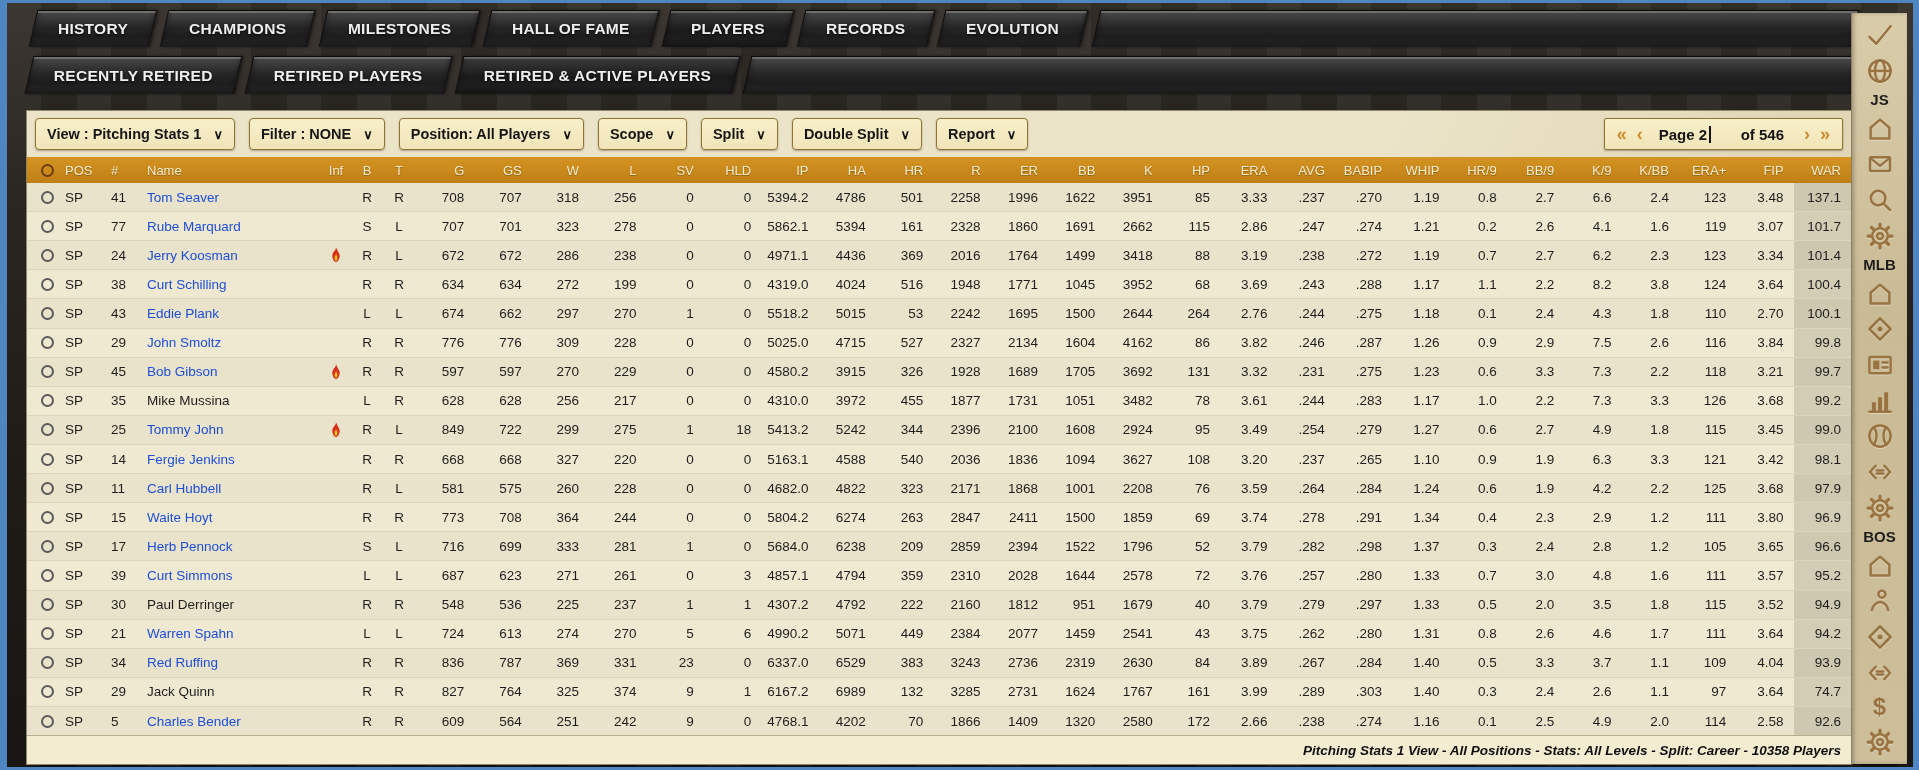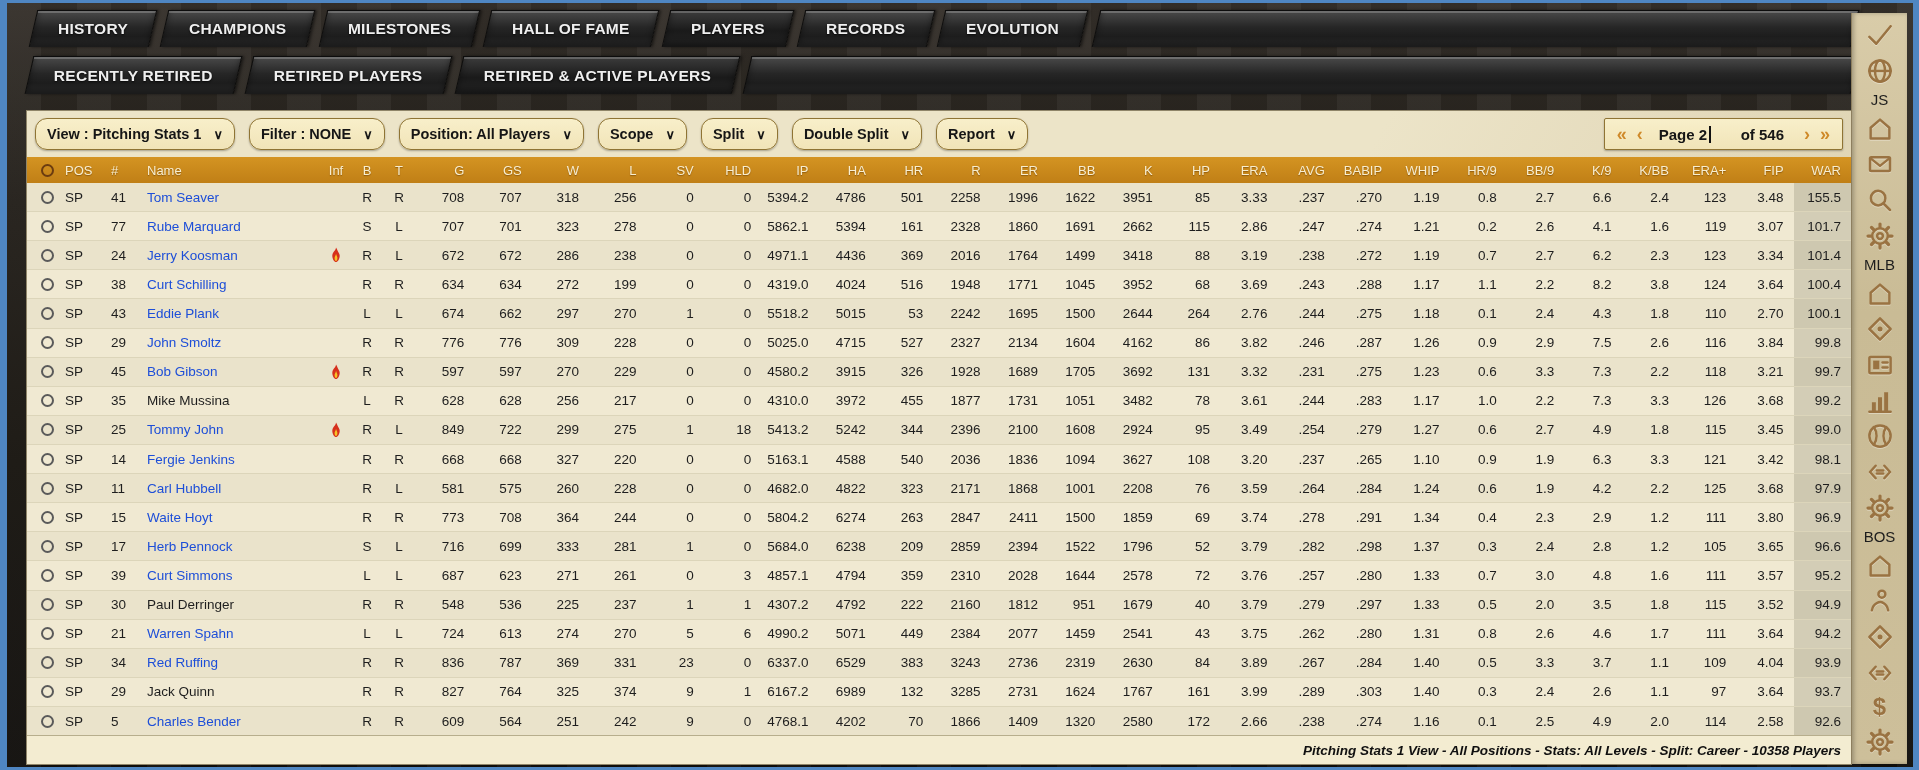--- a/index.html
+++ b/index.html
@@ -26,21 +26,21 @@
   }
   .tab span{transform:skewX(13deg);color:#efefef;font-weight:bold;font-size:15.5px;letter-spacing:.3px;white-space:nowrap;
     text-shadow:0 1px 2px rgba(0,0,0,.8);}
   .tab.active{background:linear-gradient(180deg,#3c3c3c 0%,#1a1a1a 55%,#242424 100%);}
   .tab-filler{flex:1;margin-right:-6px;}
   
   .content{position:absolute;left:20px;right:62px;top:108px;bottom:3px;
     background:linear-gradient(120deg,#ece4c8 0%,#ece4c8 62%,#e3d9ba 78%,#d9cda9 100%);
     box-shadow:0 0 0 1px #8f8569;}
   .toolbar{position:absolute;top:0;left:0;right:0;height:46px;display:flex;align-items:center;gap:14px;padding:0 8px;box-sizing:border-box;}
-  .dd{background:linear-gradient(#f8efca,#f1e4b8);border:1px solid #8f7434;border-radius:12px;height:30px;
+  .dd{background:linear-gradient(#f8efca,#f1e4b8);border:1px solid #8f7434;border-radius:4px;height:30px;
     display:flex;align-items:center;gap:12px;padding:0 11px;font-weight:bold;font-size:14.5px;color:#161616;
     box-shadow:0 1px 2px rgba(0,0,0,.3);white-space:nowrap;cursor:pointer;}
   .dd .arrow{font-size:13px;}
   .pagination{margin-left:auto;background:linear-gradient(#f8efca,#f1e4b8);border:1px solid #8f7434;border-radius:2px;
     height:30px;display:flex;align-items:center;gap:10px;padding:0 12px;font-weight:bold;font-size:15px;color:#161616;
     box-shadow:0 1px 2px rgba(0,0,0,.3);}
   .pg-btn{color:#cf8a2a;font-weight:bold;font-size:18px;cursor:pointer;line-height:1;}
   .pg-page{display:flex;align-items:center;margin:0 6px;justify-content:flex-end;}
   .caret{width:1.5px;height:17px;background:#111;margin-left:2px;}
   .pg-of{margin:0 10px 0 14px;}
@@ -71,21 +71,21 @@
     display:flex;align-items:center;justify-content:flex-end;padding-right:10px;
     font-weight:bold;font-size:13.5px;color:#101010;font-style:italic;}
   
   .sidebar{position:absolute;top:10px;bottom:3px;right:6px;width:56px;
     background:linear-gradient(180deg,#d9cca9 0%,#c9bb95 40%,#cdbf9a 100%);
     border-left:1px solid #8d7f5f;box-shadow:inset 2px 0 4px rgba(0,0,0,.25);
     display:flex;flex-direction:column;align-items:center;justify-content:space-between;padding:7px 0;box-sizing:border-box;}
   .sb-item{display:flex;align-items:center;justify-content:center;cursor:pointer;}
   .icn{width:30px;height:30px;stroke:#9a7342;stroke-width:2;fill:none;stroke-linecap:round;stroke-linejoin:round;
     filter:drop-shadow(0 1px 0 rgba(255,255,255,.35));}
-  .sb-label{font-weight:normal;font-size:15px;color:#1d1d1d;cursor:default;}
+  .sb-label{font-weight:bold;font-size:15px;color:#1d1d1d;cursor:default;}
   .sb-glyph{font-weight:bold;font-size:24px;color:#9a7342;text-shadow:0 1px 0 rgba(255,255,255,.35);}
 </style>
 </head>
 <body>
 
 <div class="frame">
   <div class="tabs-row tabs-primary" id="tabs-primary">
       <div class="tab">
         <span>HISTORY</span>
       </div>
@@ -232,21 +232,21 @@
             <div class="cell ar">3.33</div>
             <div class="cell ar">.237</div>
             <div class="cell ar">.270</div>
             <div class="cell ar">1.19</div>
             <div class="cell ar">0.8</div>
             <div class="cell ar">2.7</div>
             <div class="cell ar">6.6</div>
             <div class="cell ar">2.4</div>
             <div class="cell ar">123</div>
             <div class="cell ar">3.48</div>
-            <div class="cell ar c-war">155.5</div>
+            <div class="cell ar c-war">137.1</div>
           </div>
           <div class="trow">
             <div class="cell ac">
               <span class="radio"></span>
             </div>
             <div class="cell al">SP</div>
             <div class="cell al">77</div>
             <div class="cell al name-green">Rube Marquard</div>
             <div class="cell ac"></div>
             <div class="cell ac">S</div>
@@ -859,21 +859,21 @@
             <div class="cell ar">3.99</div>
             <div class="cell ar">.289</div>
             <div class="cell ar">.303</div>
             <div class="cell ar">1.40</div>
             <div class="cell ar">0.3</div>
             <div class="cell ar">2.4</div>
             <div class="cell ar">2.6</div>
             <div class="cell ar">1.1</div>
             <div class="cell ar">97</div>
             <div class="cell ar">3.64</div>
-            <div class="cell ar c-war">93.7</div>
+            <div class="cell ar c-war">74.7</div>
           </div>
           <div class="trow">
             <div class="cell ac">
               <span class="radio"></span>
             </div>
             <div class="cell al">SP</div>
             <div class="cell al">5</div>
             <div class="cell al name-green">Charles Bender</div>
             <div class="cell ac"></div>
             <div class="cell ac">R</div>

